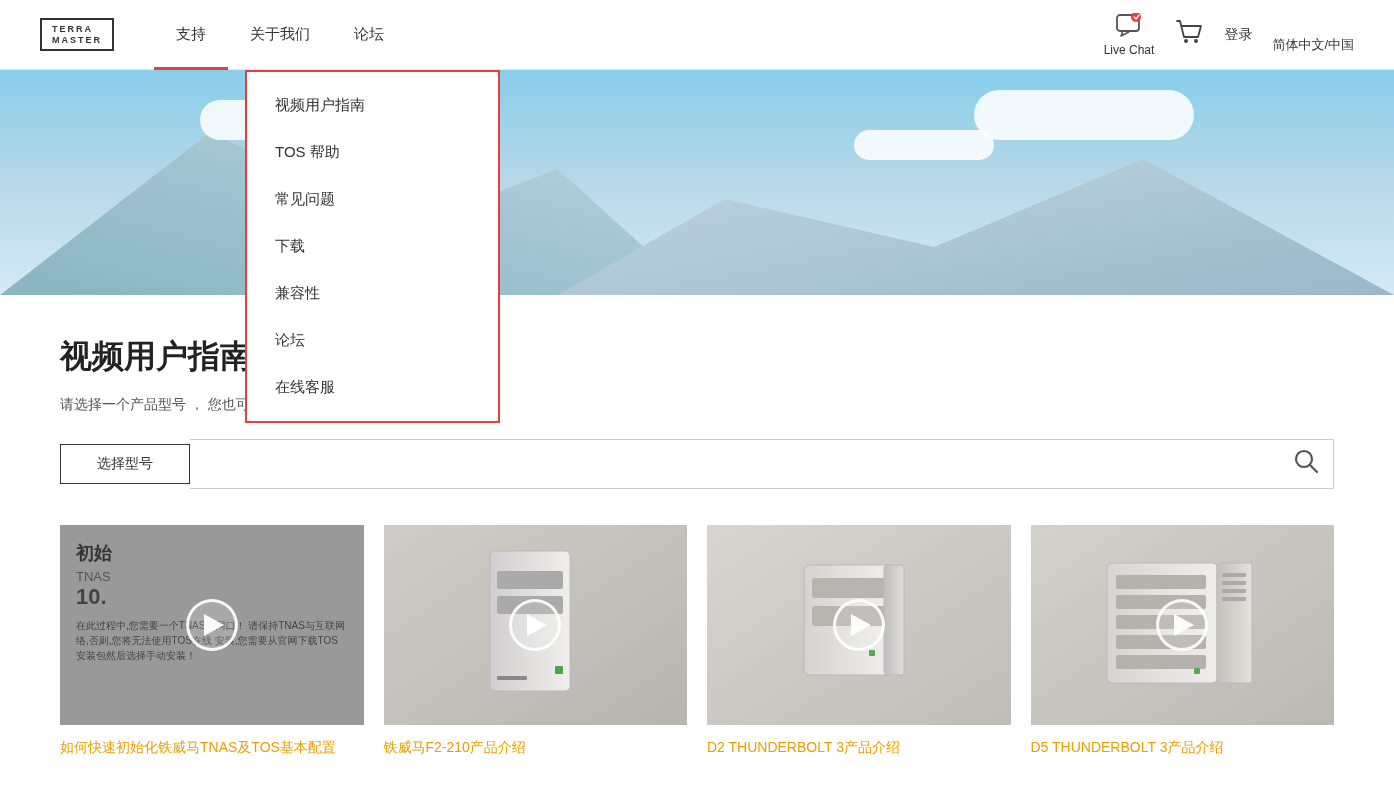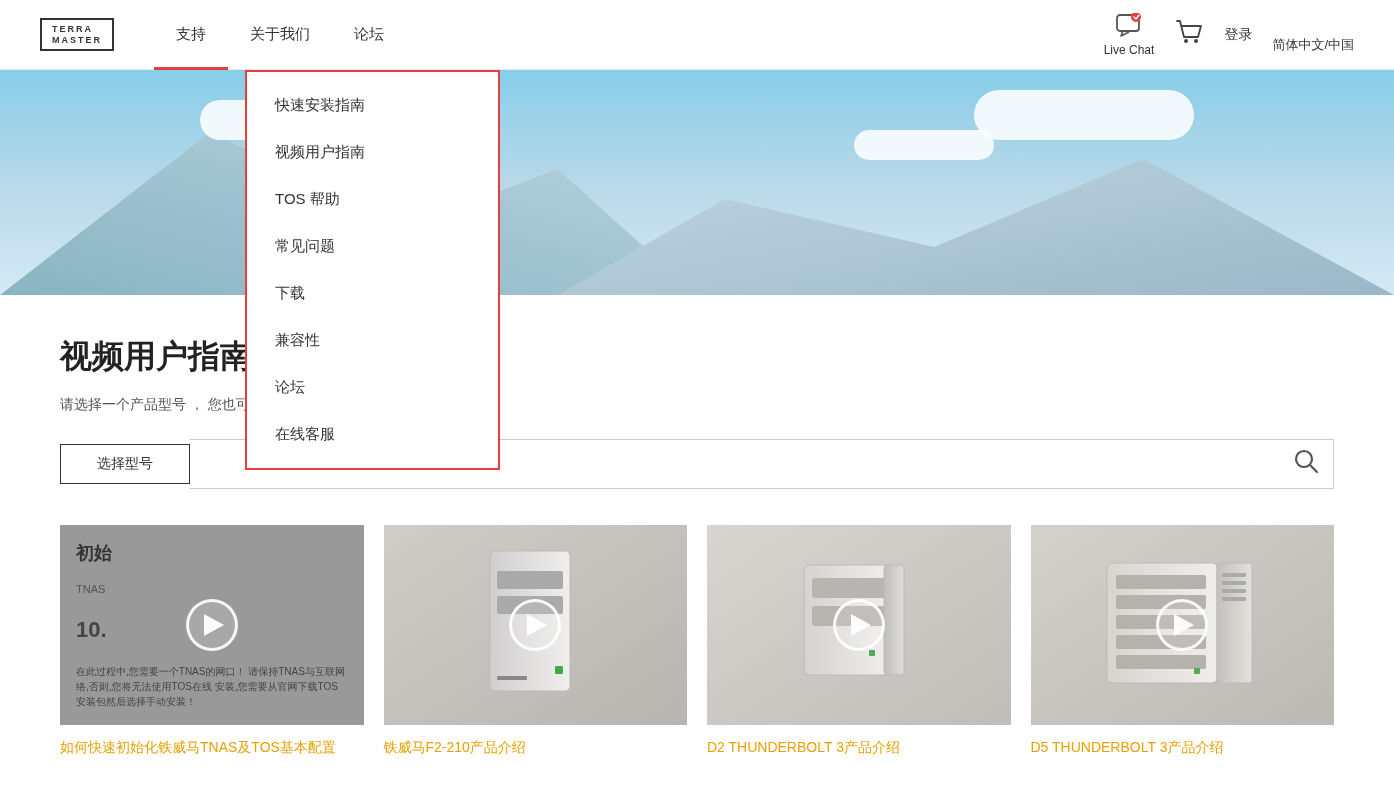--- a/index.html
+++ b/index.html
@@ -263,33 +263,33 @@
       text-align: left;
       cursor: pointer;
     }
 
     
     .first-card-bg {
       background: #999;
       display: flex;
       flex-direction: column;
       align-items: flex-start;
-      justify-content: space-between;
+      justify-content: flex-start;
       padding: 16px;
     }
     .first-card-header {
       font-size: 18px;
       font-weight: bold;
       color: #333;
       margin-bottom: 4px;
     }
     .first-card-sub {
-      font-size: 11px;
+      font-size: 13px;
       color: #555;
-      margin-bottom: 8px;
+      margin-bottom: 0;
     }
     .first-card-num {
       font-size: 22px;
       font-weight: bold;
       color: #444;
       margin-bottom: 8px;
     }
     .first-card-desc {
       font-size: 10px;
       color: #444;
@@ -358,21 +358,20 @@
         <circle cx="12" cy="22" r="2" fill="#444"></circle>
         <circle cx="22" cy="22" r="2" fill="#444"></circle>
       </svg>
     </div>
 
     <span class="header-login">登录</span>
     <span class="header-lang">简体中文/中国</span>
   </div>
 
   <div class="dropdown-overlay">
-    <a class="dropdown-item">快速安装指南</a>
     <a class="dropdown-item">视频用户指南</a>
     <a class="dropdown-item">TOS 帮助</a>
     <a class="dropdown-item">常见问题</a>
     <a class="dropdown-item">下载</a>
     <a class="dropdown-item">兼容性</a>
     <a class="dropdown-item">论坛</a>
     <a class="dropdown-item">在线客服</a>
   </div>
 </header>
 

